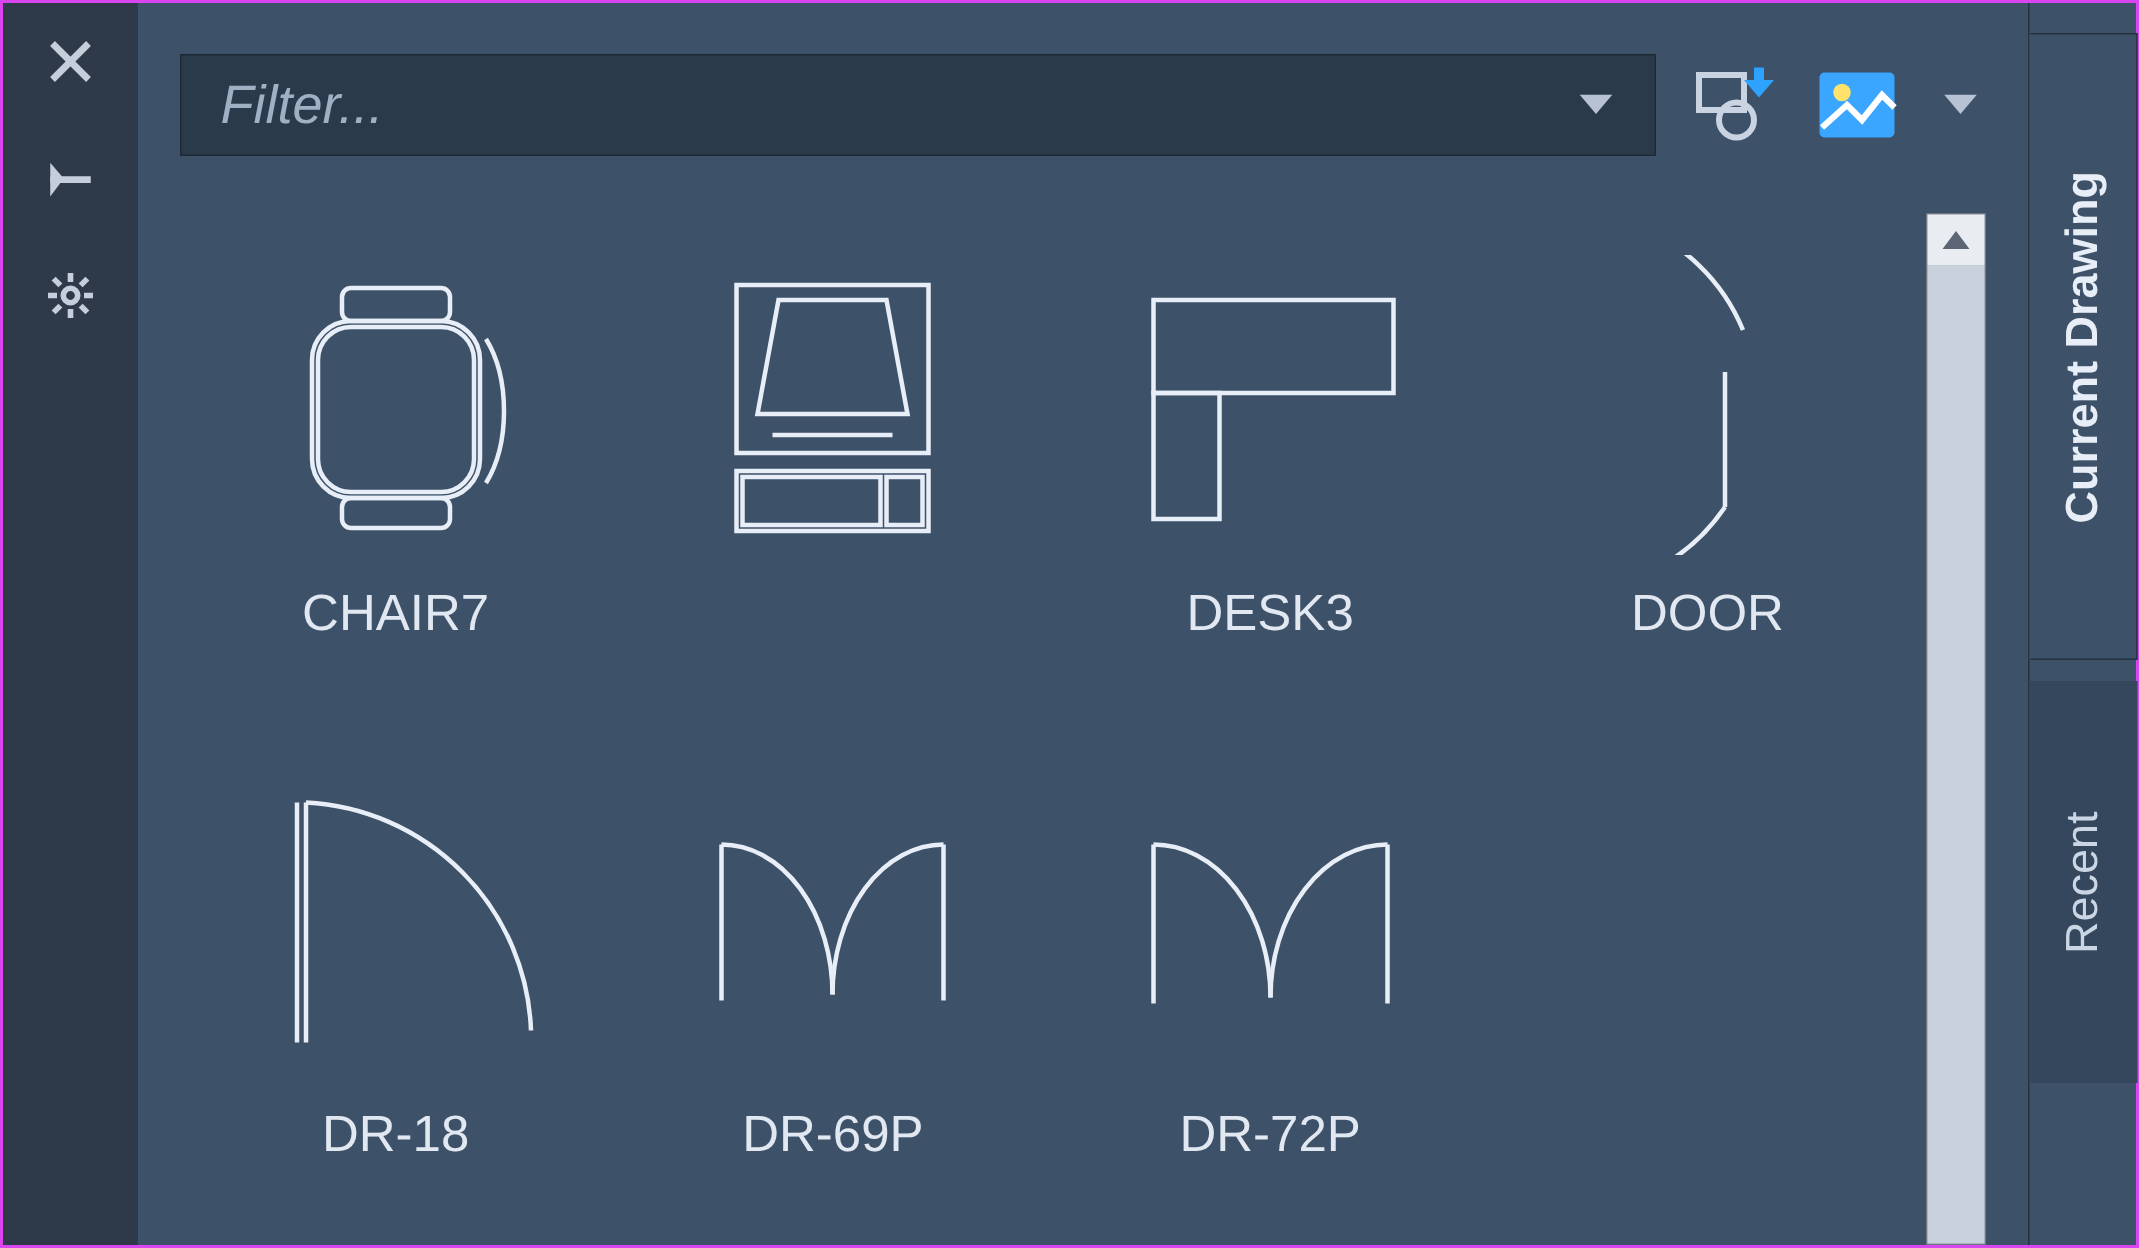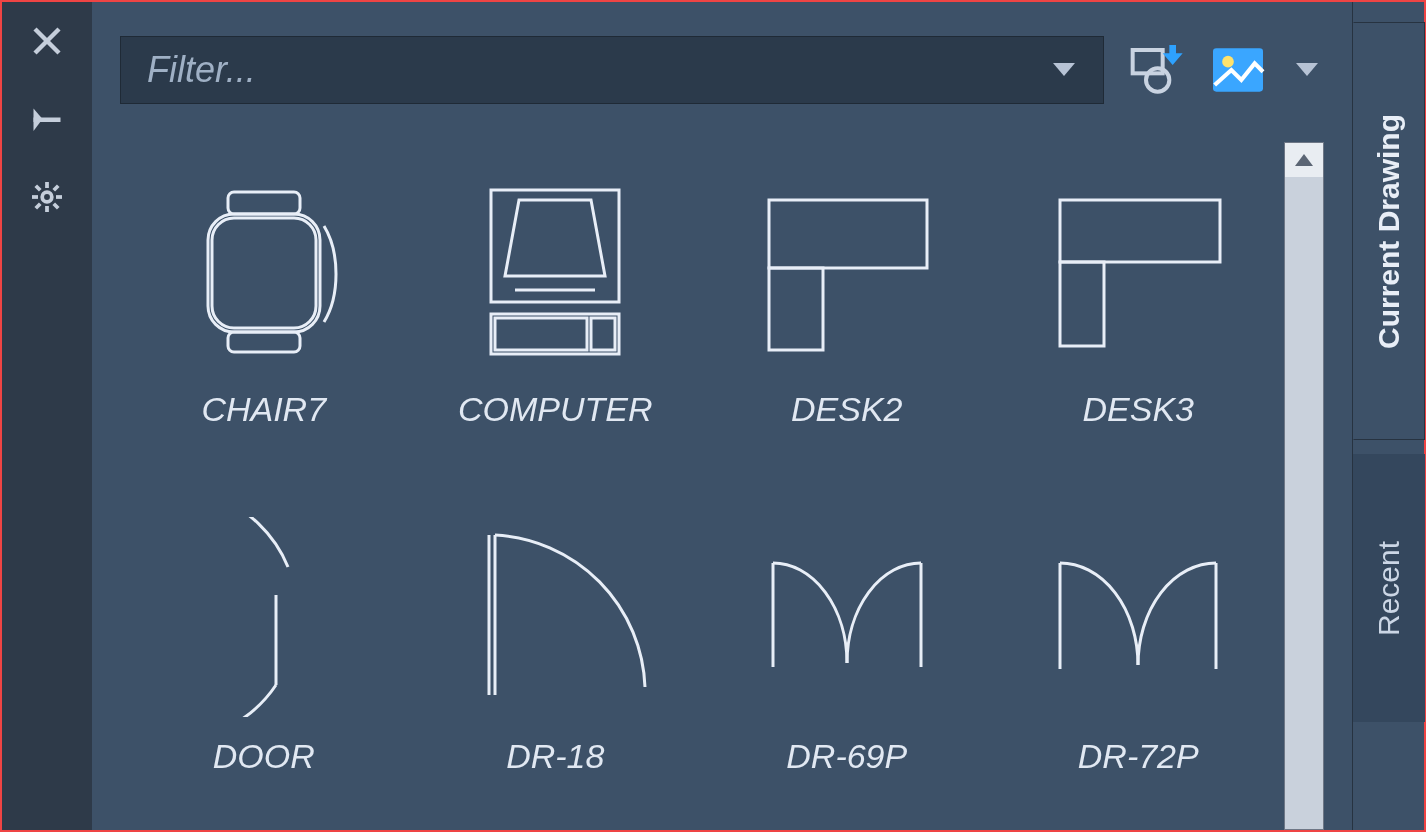--- a/index.html
+++ b/index.html
@@ -14,21 +14,21 @@
     background: #c6c6c6;
     color: #d5dde6;
   }
 
   .palette {
     position: relative;
     display: flex;
     height: 100%;
     background: #3d5168;
     box-sizing: border-box;
-    border: 2px solid #ef4444;
+    border: 2px solid #d946ef;
   }
 
   
   .left-strip {
     width: 90px;
     background: #2e3a49;
     display: flex;
     flex-direction: column;
     align-items: center;
     gap: 28px;
@@ -117,21 +117,20 @@
     margin-left: 10px;
   }
 
   .grid {
     flex: 1 1 auto;
     display: grid;
     grid-template-columns: repeat(4, 1fr);
     gap: 24px 24px;
     padding: 18px 12px 0 0;
     overflow: hidden;
-    font-style: italic;
   }
 
   .block {
     display: flex;
     flex-direction: column;
     align-items: center;
   }
   .thumb {
     width: 220px;
     height: 220px;
@@ -307,34 +306,22 @@
                 <polygon points="64,30 136,30 150,106 50,106"></polygon>
 
                 <line x1="60" y1="120" x2="140" y2="120"></line>
 
                 <rect x="36" y="144" width="128" height="40"></rect>
                 <rect x="40" y="148" width="92" height="32"></rect>
                 <rect x="136" y="148" width="24" height="32"></rect>
               </g>
             </svg>
           </div>
-          <div class="blk-label">COMPUTER</div>
-        </div>
-
-        <div class="block">
-          <div class="thumb">
-            <svg viewBox="0 0 200 200">
-              <g stroke="#e8eef7" stroke-width="3" fill="none">
-                <rect x="22" y="30" width="158" height="68"></rect>
-                <rect x="22" y="98" width="54" height="82"></rect>
-              </g>
-            </svg>
-          </div>
-          <div class="blk-label">DESK2</div>
-        </div>
+        </div>
+
 
         <div class="block">
           <div class="thumb">
             <svg viewBox="0 0 200 200">
               <g stroke="#e8eef7" stroke-width="3" fill="none">
                 <rect x="22" y="30" width="160" height="62"></rect>
                 <rect x="22" y="92" width="44" height="84"></rect>
               </g>
             </svg>
           </div>

